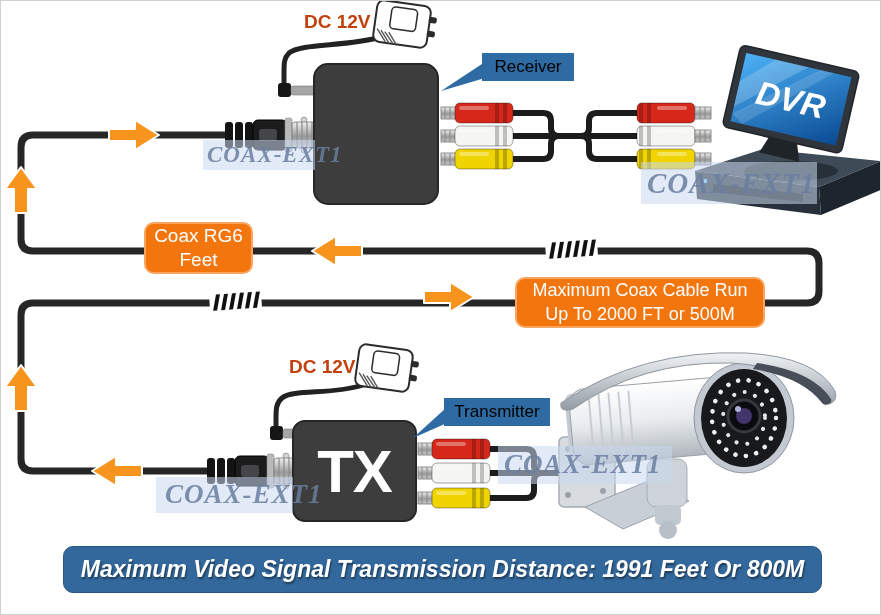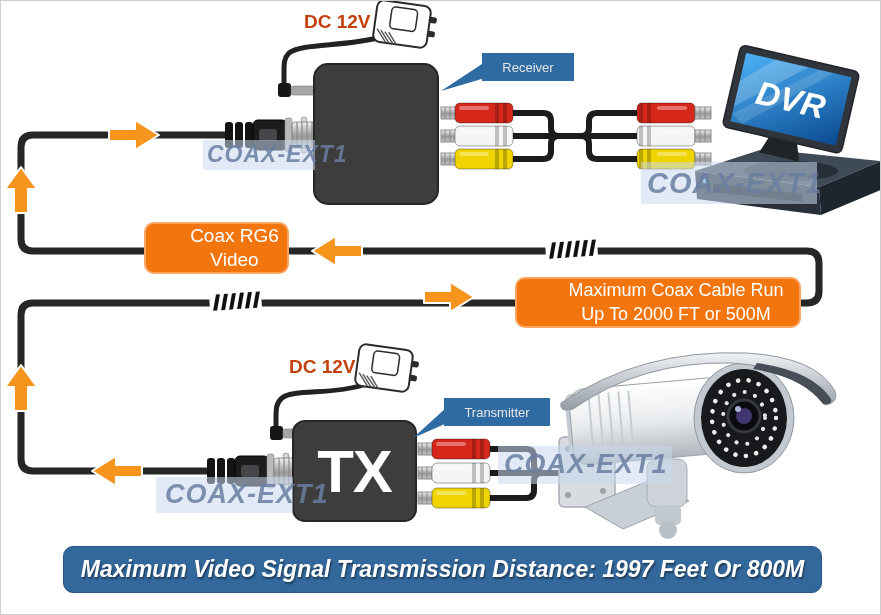--- a/index.html
+++ b/index.html
@@ -5,34 +5,34 @@
   html,body{margin:0;padding:0;background:#fff;}
   #canvas{
     position:relative;width:879px;height:613px;margin:0;
     border:1px solid #cfcfcf;background:#fff;overflow:hidden;
     font-family:"Liberation Sans",sans-serif;
   }
   svg{position:absolute;left:0;top:0;z-index:2;}
   .wm-band{position:absolute;z-index:3;background:rgba(200,217,238,0.55);}
   .wm-text{
     position:absolute;z-index:4;font-style:italic;font-weight:bold;
-    color:rgba(106,126,160,0.85);letter-spacing:1px;white-space:nowrap;line-height:1;
+    color:rgba(106,126,160,0.85);letter-spacing:1px;white-space:nowrap;line-height:1;font-family:Liberation Serif, serif;
   }
   .dc-label{position:absolute;z-index:5;font-size:19px;font-weight:bold;color:#c2410c;white-space:nowrap;}
   .unit-label{
     position:absolute;z-index:5;display:flex;align-items:center;justify-content:center;
     color:#fff;font-weight:bold;font-size:60px;letter-spacing:-1px;
   }
   .callout{
     position:absolute;z-index:5;display:flex;align-items:center;justify-content:center;
-    background:#2F6BA3;color:#e5e5e5;font-size:13px;
+    background:#2F6BA3;color:#000000;font-size:17px;
   }
   .orange-label{
     position:absolute;z-index:5;display:flex;flex-direction:column;align-items:center;justify-content:center;
-    background:#F2750E;border:2px solid #F9A45F;border-radius:10px;color:#fff;text-align:center;padding-left:36px;
+    background:#F2750E;border:2px solid #F9A45F;border-radius:10px;color:#fff;text-align:center;
   }
   .orange-label span{display:block;line-height:1.28;}
   #coax-label{left:143px;top:221px;width:105px;height:48px;font-size:19px;}
   #maxrun-label{left:514px;top:276px;width:246px;height:47px;font-size:18px;text-align:right;}
   #footer-bar{
     position:absolute;z-index:5;left:62px;top:545px;width:757px;height:45px;
     background:#33689C;border:1px solid #2a568a;border-radius:10px;
     display:flex;align-items:center;justify-content:center;
     color:#fff;font-size:23px;font-weight:bold;font-style:italic;
     text-shadow:1px 2px 2px rgba(0,0,0,0.45);white-space:nowrap;
@@ -236,21 +236,21 @@
   <div class="dc-label" style="left:303px;top:10px;">DC 12V</div>
   <div class="dc-label" style="left:288px;top:355px;">DC 12V</div>
 
   <div class="unit-label" style="left:292px;top:420px;width:123px;height:100px;text-align:center;">TX</div>
 
   <div class="callout" style="left:481px;top:52px;width:92px;height:28px;">Receiver</div>
   <div class="callout" style="left:443px;top:397px;width:106px;height:28px;text-align:center;">Transmitter</div>
 
   <div class="orange-label" id="coax-label">
     <span>Coax RG6</span>
-    <span>Video</span>
+    <span>Feet</span>
   </div>
   <div class="orange-label" id="maxrun-label">
     <span>Maximum Coax Cable Run</span>
     <span>Up To 2000 FT or 500M</span>
   </div>
 
-  <div id="footer-bar">Maximum Video Signal Transmission Distance: 1997 Feet Or 800M</div>
+  <div id="footer-bar">Maximum Video Signal Transmission Distance: 1991 Feet Or 800M</div>
 </div>
 
 </body></html>

